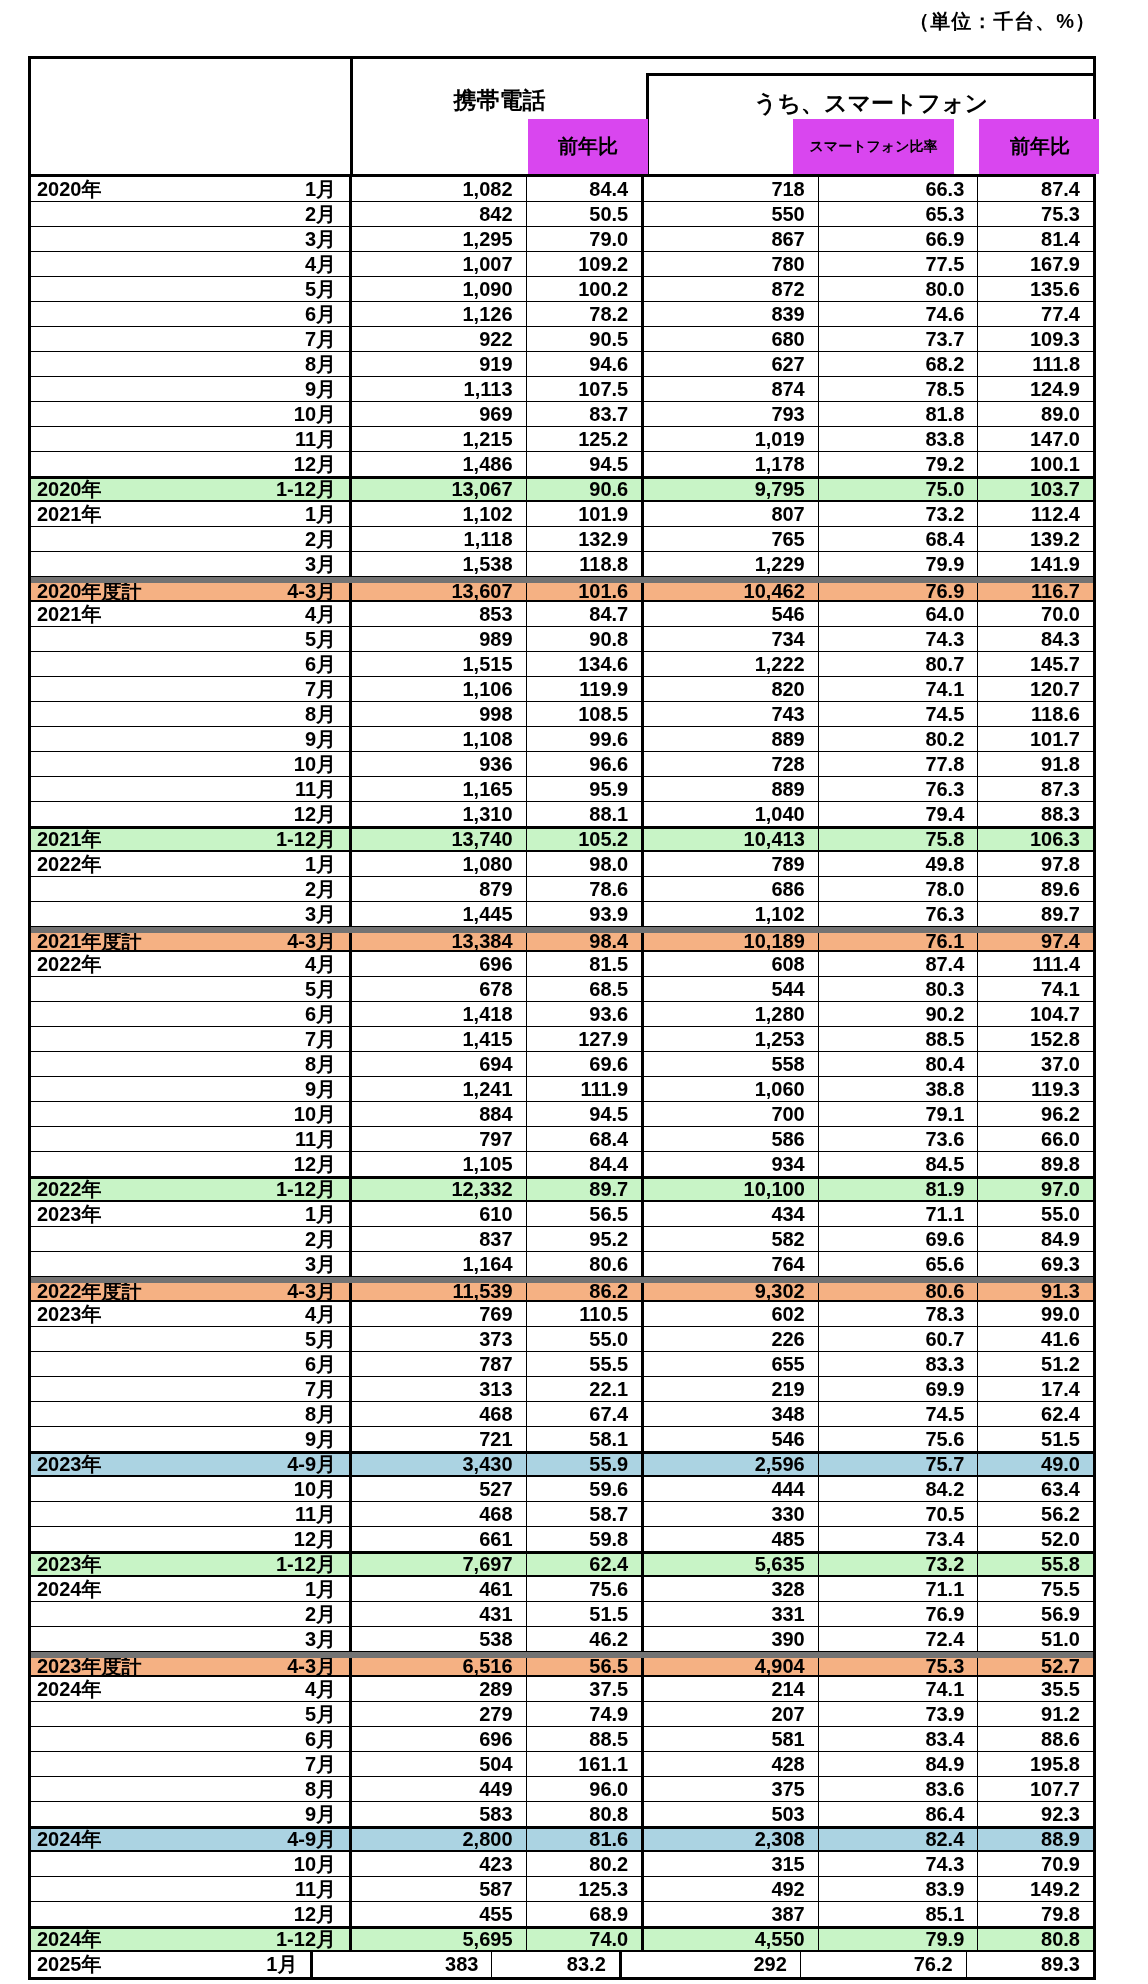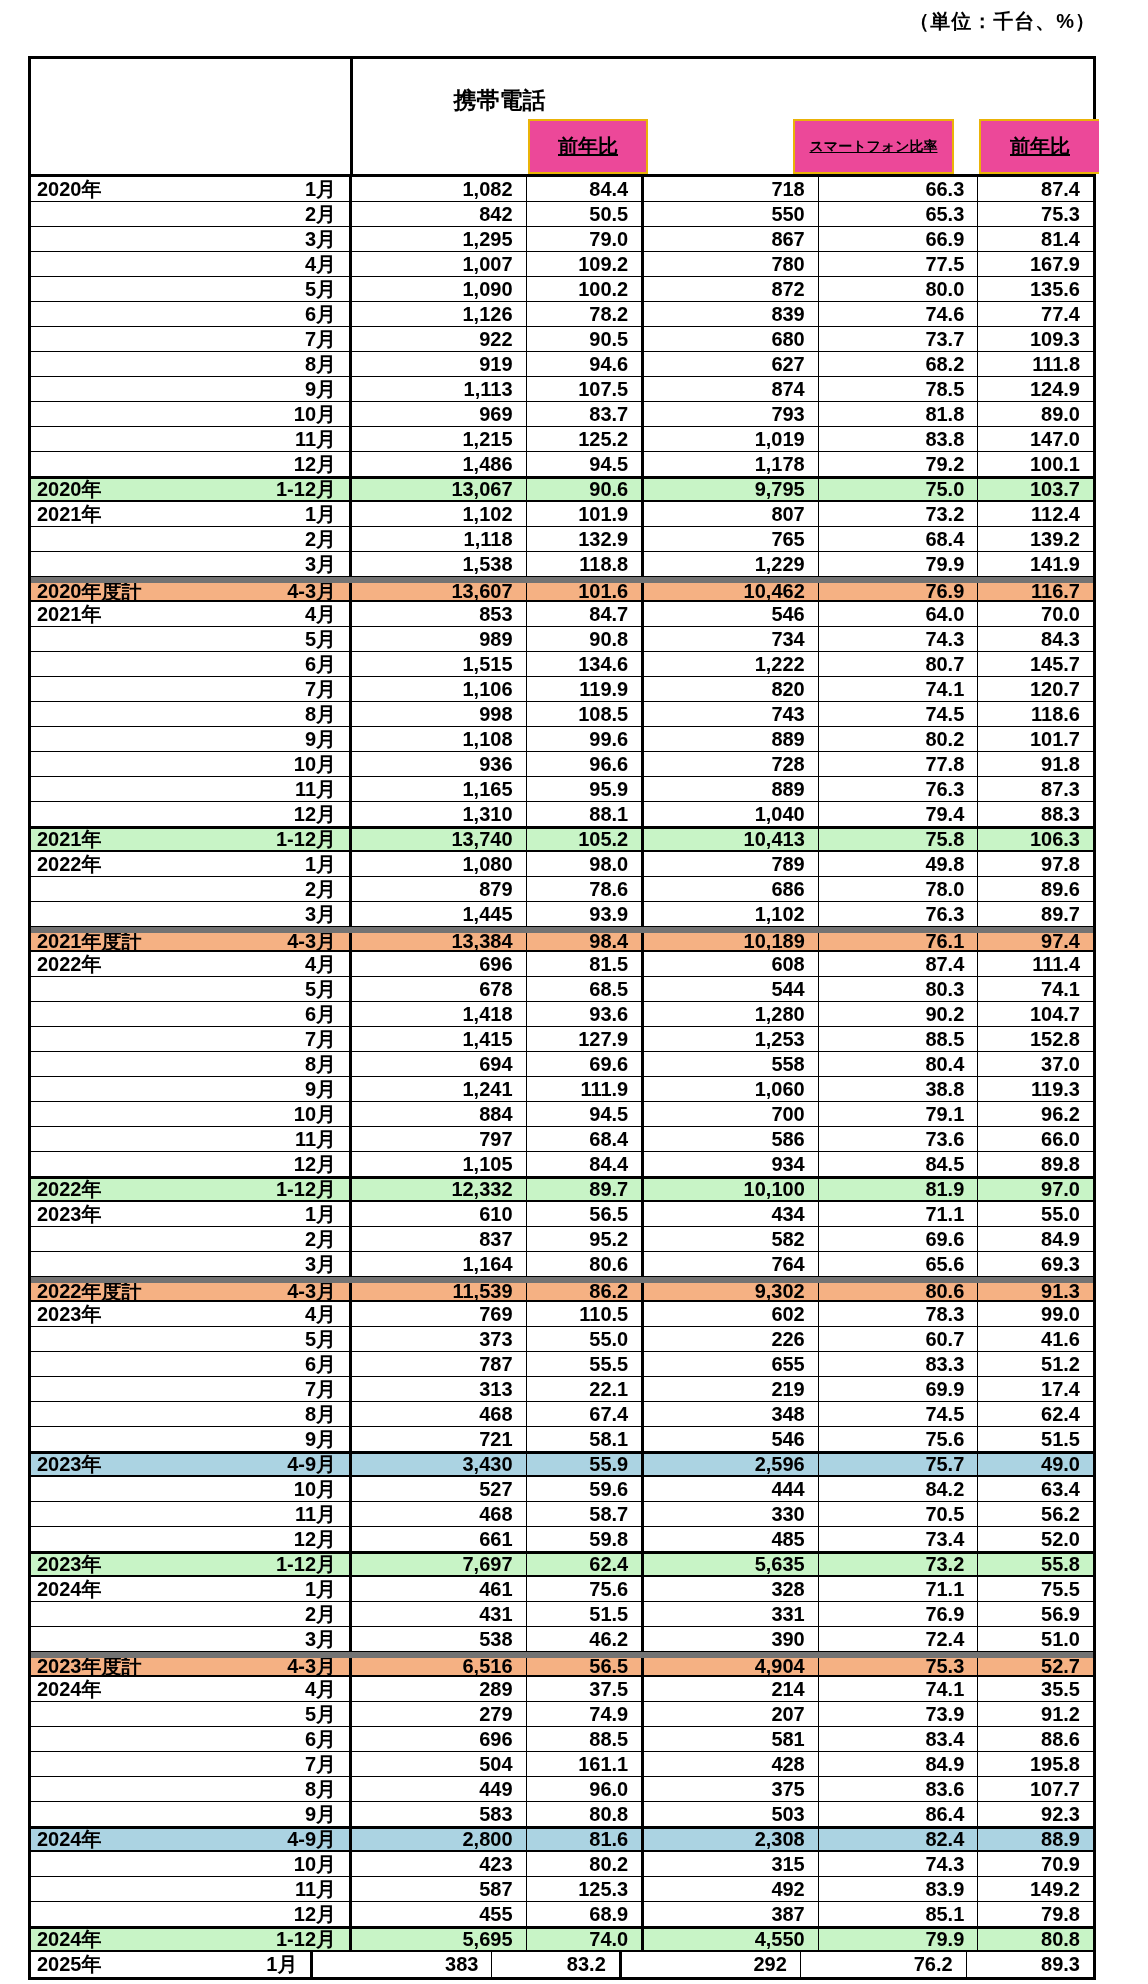--- a/index.html
+++ b/index.html
@@ -8,21 +8,21 @@
     font-family:"Liberation Sans","DejaVu Sans",sans-serif;font-weight:bold;
   }
   .unit-label{position:absolute;top:8px;right:52px;font-size:20px;letter-spacing:1px;text-align:center;}
   .tbl{position:absolute;left:28px;top:56px;width:1068px;border:3px solid #000;box-sizing:border-box;background:#fff;}
   
   .thead{position:relative;height:115px;border-bottom:3px solid #000;}
   .h-col1{position:absolute;left:0;top:0;width:322px;height:115px;border-right:3px solid #000;box-sizing:border-box;}
   .h-group1{position:absolute;left:322px;width:293px;top:26px;text-align:center;font-size:23px;}
   .h-group2-box{position:absolute;left:615px;right:0;top:14px;bottom:0;border-top:3px solid #000;border-left:3px solid #000;box-sizing:border-box;}
   .h-group2-label{position:absolute;left:0;right:0;top:12px;text-align:center;font-size:23px;}
-  .subbox{position:absolute;bottom:0;height:55px;border:2px solid #eab308;box-sizing:border-box;display:flex;align-items:center;justify-content:center;font-size:20px;background:#ec4899;text-decoration:underline;}
+  .subbox{position:absolute;bottom:0;height:55px;border:2px solid #d946ef;box-sizing:border-box;display:flex;align-items:center;justify-content:center;font-size:20px;background:#d946ef;}
   .sb-yoy1{left:497px;width:120px;}
   .sb-ratio{left:762px;width:161px;font-size:14px;line-height:17px;text-align:right;padding:0 10px;margin-top:36px;}
   .sb-yoy2{left:948px;width:120px;border-right:none;}
   
   .row{display:flex;height:25px;box-sizing:border-box;border-bottom:1px solid #000;font-size:20px;align-items:stretch;}
   .row:last-child{border-bottom:none;gap:24px;}
   .row.annual{background:var(--c-annual,#C8F4C6);border-top:2px solid #000;border-bottom:2px solid #000;}
   .row.fiscal{background:var(--c-fiscal,#F5B183);border-top:6px solid #737373;border-bottom:2px solid #000;}
   .row.half{background:var(--c-half,#ABD3E2);border-top:2px solid #000;border-bottom:2px solid #000;}
   .cell{box-sizing:border-box;display:flex;align-items:center;overflow:hidden;}
@@ -38,20 +38,23 @@
 </style>
 </head>
 <body style="--c-annual: #C8F4C6; --c-fiscal: #F5B183; --c-half: #ABD3E2; --c-border: #000000;">
 
 <div class="unit-label">（単位：千台、%）</div>
 
 <div class="tbl">
   <div class="thead">
     <div class="h-col1"></div>
     <div class="h-group1">携帯電話</div>
+    <div class="h-group2-box">
+      <div class="h-group2-label">うち、スマートフォン</div>
+    </div>
     <div class="subbox sb-yoy1">前年比</div>
     <div class="subbox sb-ratio">スマートフォン比率</div>
     <div class="subbox sb-yoy2">前年比</div>
   </div>
   <div>
       <div class="row">
         <div class="cell c1">
           <span class="yr">2020年</span>
           <span class="mo">1月</span>
         </div>

